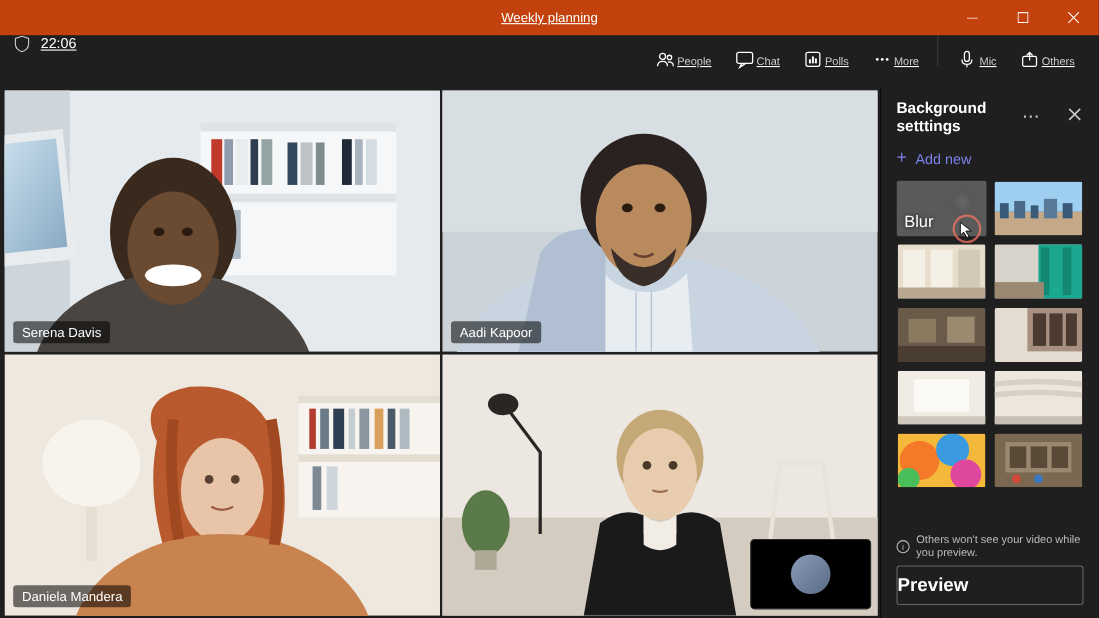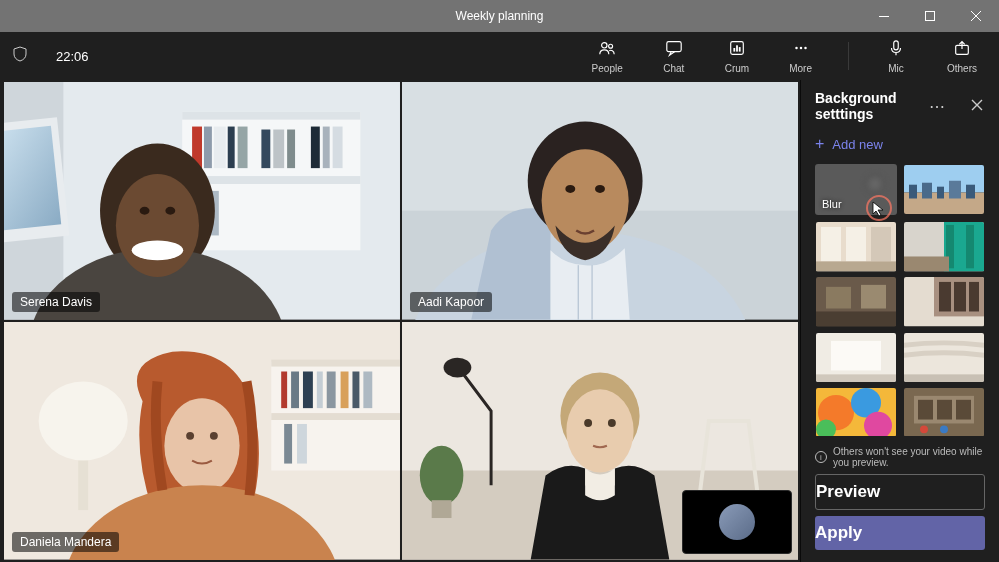--- a/index.html
+++ b/index.html
@@ -1,27 +1,27 @@
 <!DOCTYPE html>
 <html><head>
   <meta charset="utf-8">
   <style>
     * { margin: 0; padding: 0; box-sizing: border-box; font-family: 'Segoe UI', sans-serif; }
     body { width: 999px; height: 562px; background: #1f1f1f; overflow: hidden; color: #fff; }
     
-    .titlebar { height: 32px; background: #737373; display: flex; align-items: center; justify-content: center; position: relative; }
+    .titlebar { height: 32px; background: #c2410c; display: flex; align-items: center; justify-content: center; position: relative; text-decoration: underline; }
     .titlebar-title { font-size: 12px; color: #fff; }
     .window-controls { position: absolute; right: 0; top: 0; display: flex; }
     .window-btn { width: 46px; height: 32px; display: flex; align-items: center; justify-content: center; color: #fff; cursor: pointer; }
     
-    .toolbar { height: 48px; display: flex; align-items: center; padding: 0 12px; gap: 20px; }
+    .toolbar { height: 48px; display: flex; padding: 0 12px; gap: 1px; text-decoration: underline; }
     .shield { width: 16px; height: 16px; margin-right: 8px; }
     .clock { font-size: 13px; color: #fff; }
     .spacer { flex: 1; }
-    .tool-btn { display: flex; flex-direction: column; align-items: center; justify-content: center; padding: 4px 10px; gap: 2px; cursor: pointer; border-radius: 4px; min-width: 42px; }
+    .tool-btn { display: flex; align-items: center; justify-content: center; padding: 4px 10px; gap: 2px; cursor: pointer; border-radius: 4px; min-width: 42px; }
     .tool-label { font-size: 10px; color: #ccc; }
     .tool-btn svg { width: 18px; height: 18px; }
     .divider { width: 1px; height: 28px; background: #3a3a3a; margin: 0 6px; }
     .leave-btn { background: #c4314b; border: none; border-radius: 4px; padding: 7px 16px; color: #fff; font-size: 13px; font-weight: 600; display: flex; align-items: center; gap: 8px; cursor: pointer; margin-left: 8px; }
     
     .main { display: flex; height: calc(562px - 80px); }
     .video-grid { flex: 1; display: grid; grid-template-columns: 1fr 1fr; grid-template-rows: 1fr 1fr; gap: 2px; padding: 2px 2px 2px 4px; position: relative; }
     .video-tile { position: relative; overflow: hidden; background: #2b2b2b; }
     .tile-bg { position: absolute; inset: 0; }
     .name-tag { position: absolute; bottom: 8px; left: 8px; background: rgba(0,0,0,0.55); padding: 3px 8px; border-radius: 3px; font-size: 12px; color: #fff; margin-top: 24px; }
@@ -33,21 +33,21 @@
     .panel-header { display: flex; align-items: center; padding: 10px 12px 8px 14px; gap: 20px; }
     .panel-title { font-size: 14px; font-weight: 600; flex: 1; }
     .panel-hdr-btn { width: 20px; height: 20px; display: flex; align-items: center; justify-content: center; cursor: pointer; color: #ccc; }
     
     .add-new { display: flex; align-items: center; gap: 8px; padding: 6px 14px 12px 14px; color: #7b83eb; cursor: pointer; font-size: 13px; }
     .plus-icon { font-size: 16px; line-height: 1; }
     
     .bg-grid { flex: 1; padding: 0 14px; display: grid; grid-template-columns: 1fr 1fr; gap: 6px; overflow-y: auto; align-content: start; }
     .bg-tile { aspect-ratio: 16/10; border-radius: 3px; position: relative; cursor: pointer; overflow: hidden; border: 1px solid transparent; }
     .bg-tile.blur-tile { background: #5a5a5a; }
-    .bg-tile-label { position: absolute; bottom: 4px; left: 6px; font-size: 11px; color: #fff; text-shadow: 0 0 4px rgba(0,0,0,0.8); }
+    .bg-tile-label { position: absolute; bottom: 4px; left: 6px; font-size: 15px; color: #fff; text-shadow: 0 0 4px rgba(0,0,0,0.8); }
     .blur-circle { position: absolute; top: 8px; right: 10px; width: 22px; height: 22px; border-radius: 50%; background: radial-gradient(circle, #6b6b6b, #4a4a4a); filter: blur(2px); }
     
     .cursor-ring { position: absolute; left: 50px; top: 30px; width: 26px; height: 26px; border: 2px solid rgba(255,120,100,0.7); border-radius: 50%; pointer-events: none; z-index: 10; }
     .cursor-arrow { position: absolute; left: 56px; top: 36px; z-index: 11; pointer-events: none; }
     
     .panel-footer { padding: 10px 14px 12px 14px; display: flex; flex-direction: column; gap: 6px; }
     .footer-note { display: flex; align-items: center; gap: 6px; font-size: 10px; color: #bbb; }
     .info-icon { width: 12px; height: 12px; border: 1px solid #bbb; border-radius: 50%; display: inline-flex; align-items: center; justify-content: center; font-size: 8px; flex-shrink: 0; }
     .btn { border: none; border-radius: 3px; padding: 7px 0; font-size: 17px; font-weight: 600; cursor: pointer; text-align: left; }
     .btn-preview { background: transparent; border: 1px solid #666; color: #fff; }
@@ -102,21 +102,21 @@
         </svg></span>
     <span class="tool-label">Chat</span>
   </div>
   <div class="tool-btn">
     <span><svg viewBox="0 0 20 20">
           <rect x="3" y="3" width="14" height="14" rx="2" fill="none" stroke="#fff" stroke-width="1.3"></rect>
           <rect x="6" y="10" width="2" height="4" fill="#fff"></rect>
           <rect x="9" y="7" width="2" height="7" fill="#fff"></rect>
           <rect x="12" y="9" width="2" height="5" fill="#fff"></rect>
         </svg></span>
-    <span class="tool-label">Crum</span>
+    <span class="tool-label">Polls</span>
   </div>
   <div class="tool-btn">
     <span><svg viewBox="0 0 20 20">
           <circle cx="5" cy="10" r="1.4" fill="#fff"></circle>
           <circle cx="10" cy="10" r="1.4" fill="#fff"></circle>
           <circle cx="15" cy="10" r="1.4" fill="#fff"></circle>
         </svg></span>
     <span class="tool-label">More</span>
   </div>
 
@@ -371,16 +371,15 @@
           </svg>
       </div>
     </div>
 
     <div class="panel-footer">
       <div class="footer-note">
         <span class="info-icon">i</span>
         <span>Others won't see your video while you preview.</span>
       </div>
       <button class="btn btn-preview">Preview</button>
-      <button class="btn btn-apply">Apply</button>
     </div>
   </div>
 </div>
 
 </body></html>

